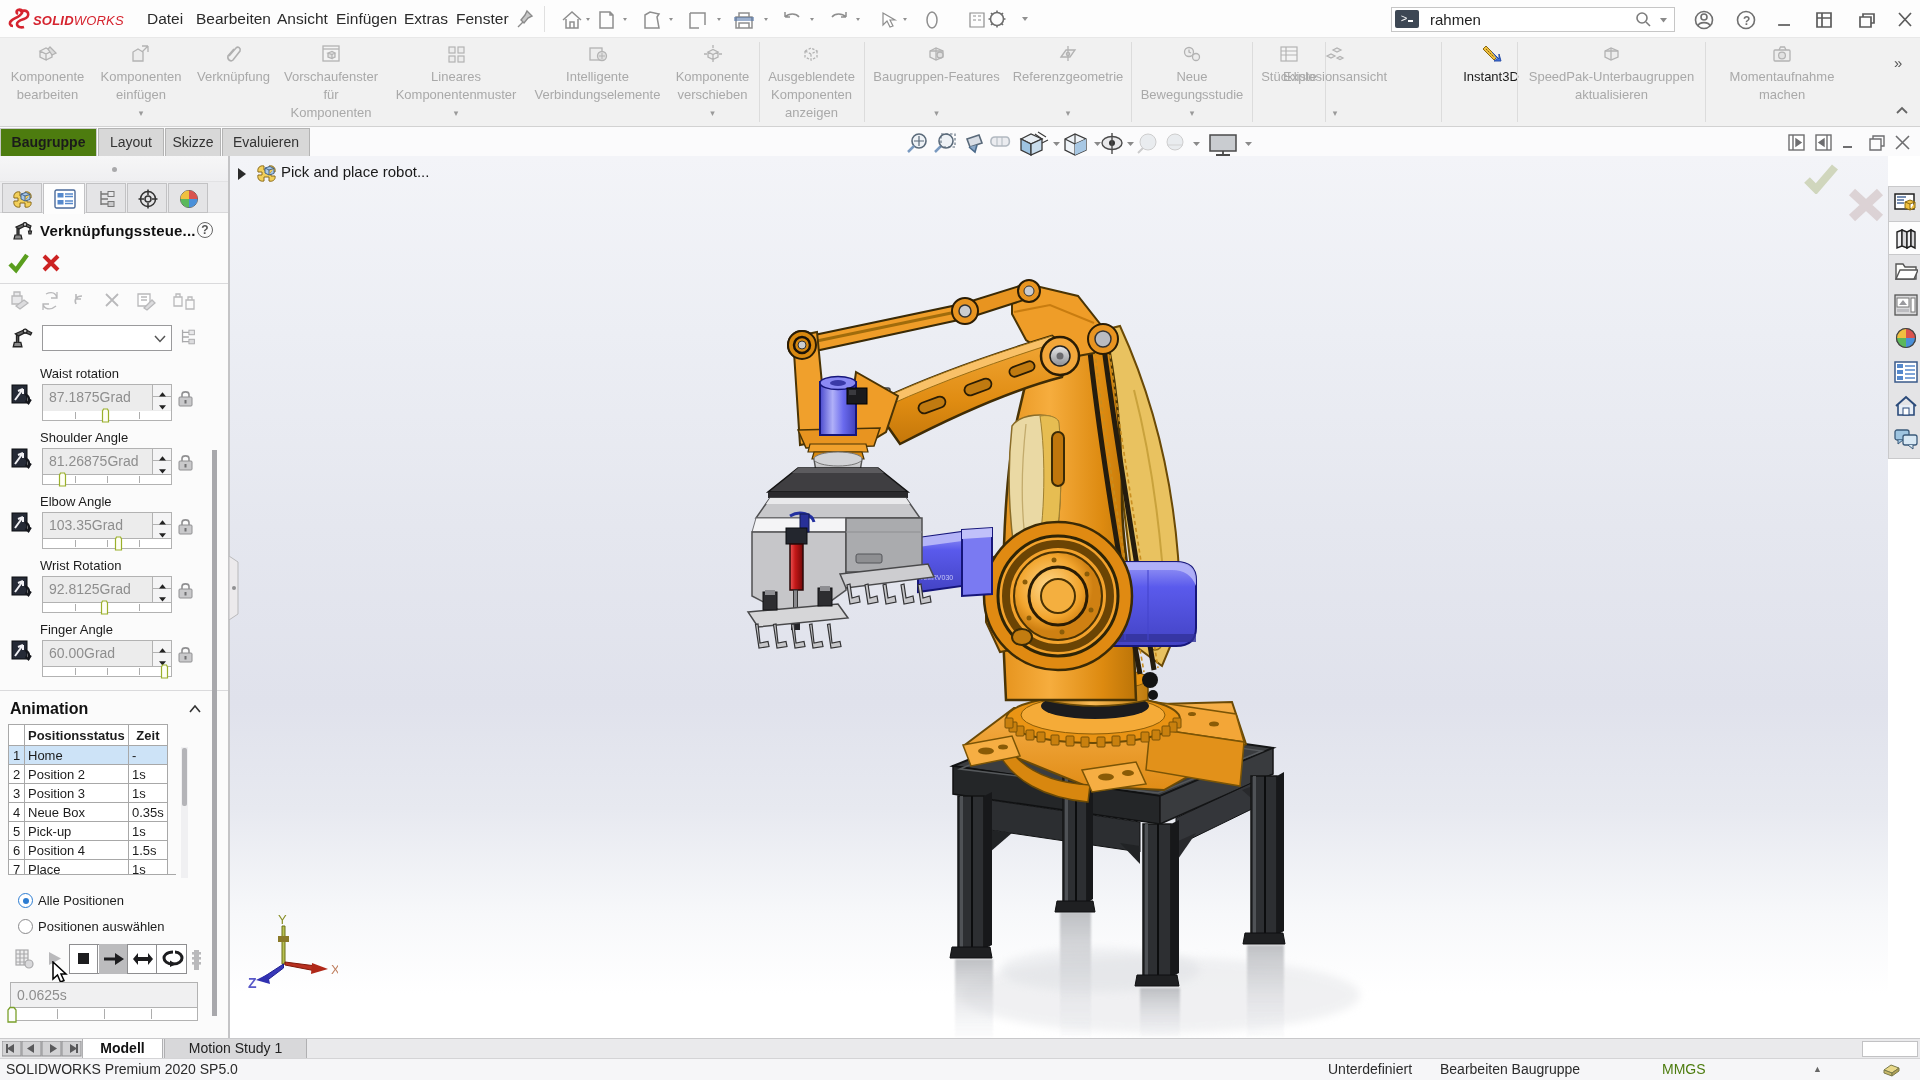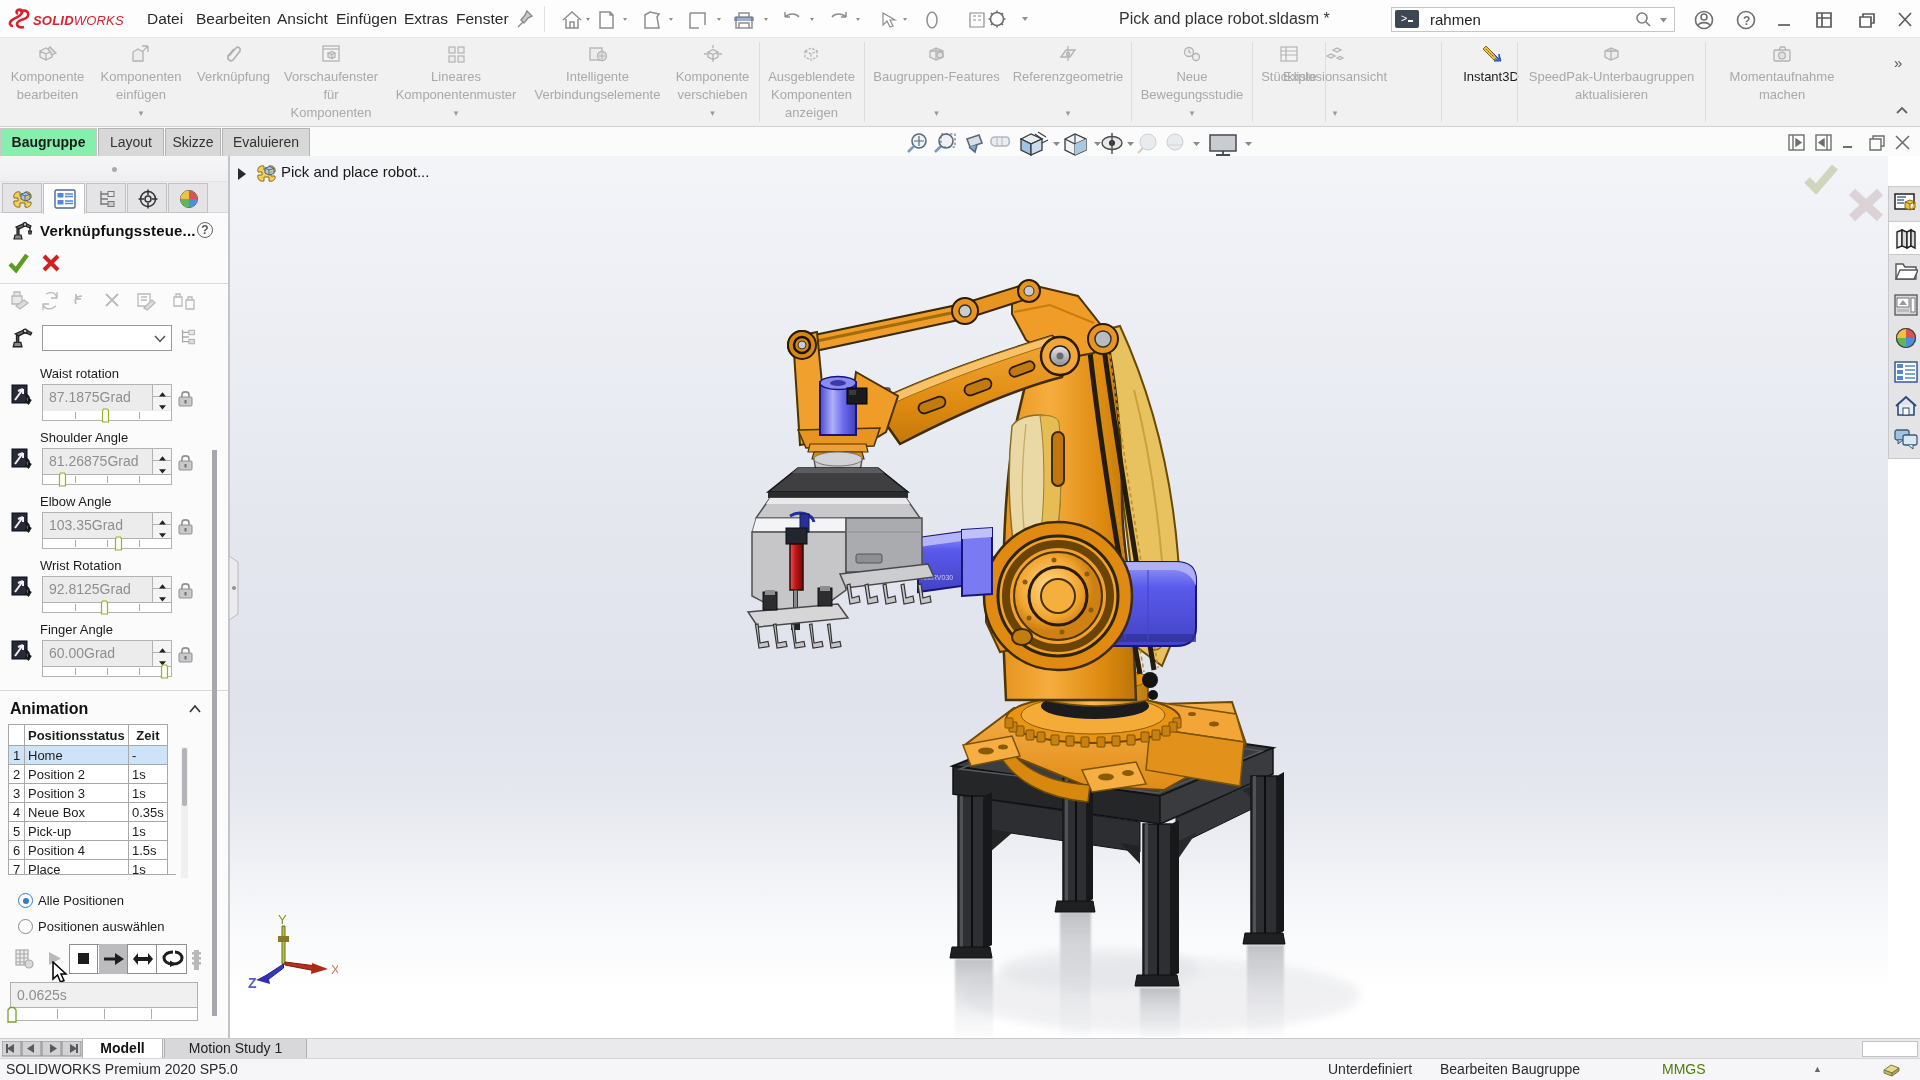--- a/index.html
+++ b/index.html
@@ -78,21 +78,20 @@
         <path d="M343 9 l4 0 l-2 3 z"></path>
   </g>
  </svg>
  <svg class="abs" style="left:986px;top:8px" width="46" height="24" viewBox="0 0 46 24">
   <g stroke="#6e6e6e" fill="none" stroke-width="1.6">
    <circle cx="11" cy="11" r="6.5"></circle>
    <path d="M11 2.5 L11 5 M11 17 L11 19.5 M2.5 11 L5 11 M17 11 L19.5 11 M5 5 L6.8 6.8 M15.2 15.2 L17 17 M5 17 L6.8 15.2 M15.2 6.8 L17 5"></path>
   </g>
   <path d="M36 9 l6 0 l-3 4 z" fill="#909090"></path>
  </svg>
- <div class="abs" style="left:1119px;top:0;width:400px;height:38px;line-height:38px;font-size:16px;color:#333">Pick and place robot.sldasm *</div>
  <div class="abs" style="left:1391px;top:7px;width:284px;height:25px;background:#fff;border:1px solid #c6c6c6;">
    <div class="abs" style="left:3px;top:2px;width:24px;height:18px;background:#3d4754;border-radius:2px;color:#fff;font-size:11px;line-height:18px;text-align:center;font-family:'Liberation Mono',monospace">&gt;<span style="display:inline-block;width:5px;border-bottom:2px solid #fff;margin-left:1px"></span></div>
    <div class="abs" style="left:38px;top:0;height:23px;line-height:23px;font-size:15px;color:#222">rahmen</div>
    <svg class="abs" style="left:242px;top:3px" width="36" height="18" viewBox="0 0 36 18">
      <circle cx="8" cy="7" r="5" fill="none" stroke="#7c7c7c" stroke-width="1.6"></circle>
         <path d="M12 11 L16 15" stroke="#7c7c7c" stroke-width="1.6"></path>
      <path d="M26 7 l7 0 l-3.5 4.5 z" fill="#8a8a8a"></path>
    </svg>
  </div>
  <svg class="abs" style="left:1693px;top:9px" width="225" height="22" viewBox="0 0 225 22">
@@ -291,21 +290,21 @@
       <div>Momentaufnahme</div>
       <div>machen</div>
     </div>
  <div class="abs" style="left:1894px;top:16px;color:#555;font-size:15px">»</div>
  <svg class="abs" style="left:1894px;top:66px" width="16" height="12" viewBox="0 0 16 12">
       <path d="M3 9 L8 4 L13 9" stroke="#666" fill="none" stroke-width="1.8"></path>
     </svg>
 </div>
 
 <div id="tabrow">
- <div class="abs" style="left:0;top:1px;width:97px;height:29px;background:#86efac;border:1px solid #c8c8c8;border-bottom:none;font-weight:bold;font-size:14px;color:#1b1b1b;text-align:center;line-height:27px">Baugruppe</div>
+ <div class="abs" style="left:0;top:1px;width:97px;height:29px;background:#4d7c0f;border:1px solid #c8c8c8;border-bottom:none;font-weight:bold;font-size:14px;color:#1b1b1b;text-align:center;line-height:27px">Baugruppe</div>
  <div class="dtab" style="left:98px;width:66px">Layout</div>
  <div class="dtab" style="left:165px;width:56px">Skizze</div>
  <div class="dtab" style="left:222px;width:88px">Evaluieren</div>
 </div>
 
 <div id="leftpanel">
 
  <div class="abs" style="left:0;top:0;width:230px;height:26px;background:linear-gradient(#f6f6f7,#efeff1);border-bottom:1px solid #e2e2e4"></div>
  <div class="abs" style="left:112px;top:11px;width:5px;height:5px;border-radius:50%;background:#a9a9ab"></div>
 

